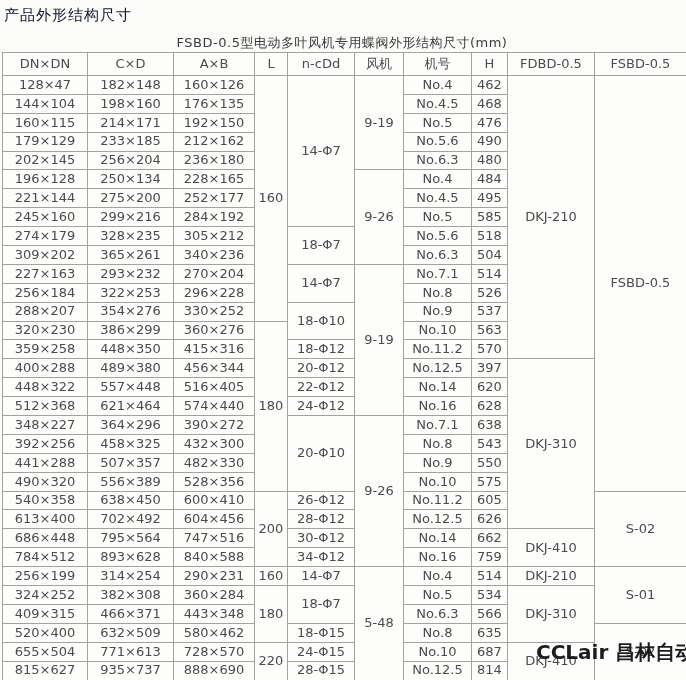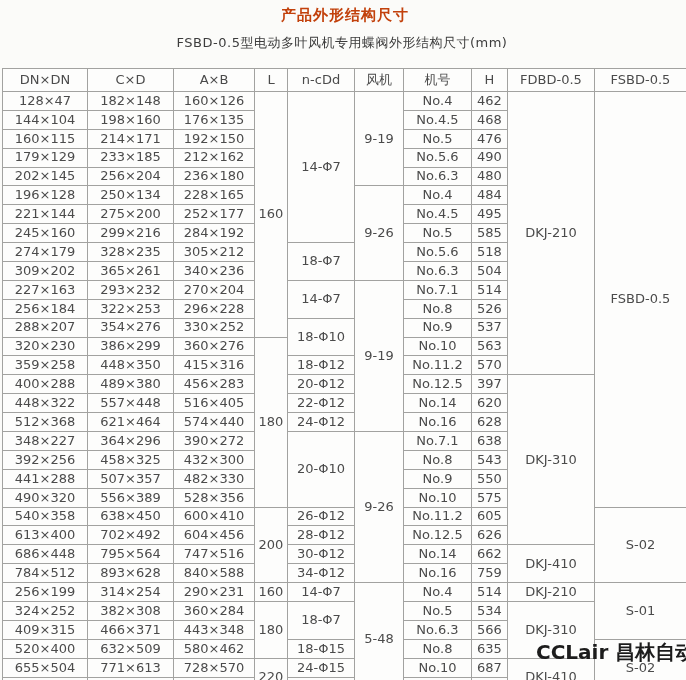--- a/index.html
+++ b/index.html
@@ -3,26 +3,26 @@
 <meta charset="utf-8">
 <style>
   html,body{margin:0;padding:0;}
   body{
     width:686px;height:680px;overflow:hidden;position:relative;
     background:#fbfbf9;
     font-family:"DejaVu Sans","Liberation Sans",sans-serif;
     -webkit-font-smoothing:antialiased;
   }
   .page-title{
-    font-size:15px;font-weight:700;color:#c2410c;
-    margin:6px 0 0 4px;letter-spacing:1px;text-align:center;
+    font-size:15px;font-weight:400;color:#0f172a;
+    margin:6px 0 0 4px;letter-spacing:1px;
   }
   .caption{
     width:684px;text-align:center;font-size:13px;color:#3c3c3c;
-    margin-top:9px;margin-bottom:16px;letter-spacing:0.5px;
+    margin-top:9px;margin-bottom:0;letter-spacing:0.5px;
   }
   table.spec{
     border-collapse:collapse;table-layout:fixed;
     margin-left:2px;width:684px;
   }
   .spec th,.spec td{
     border:1px solid #a2a2a0;
     padding:0;text-align:center;vertical-align:middle;
     font-size:13px;font-weight:400;color:#4b4b4b;
     line-height:1.1;overflow:hidden;white-space:nowrap;
@@ -187,21 +187,21 @@
         <td>359×258</td>
         <td>448×350</td>
         <td>415×316</td>
         <td rowspan="1">18-Φ12</td>
         <td>No.11.2</td>
         <td>570</td>
       </tr>
       <tr>
         <td>400×288</td>
         <td>489×380</td>
-        <td>456×283</td>
+        <td>456×344</td>
         <td rowspan="1">20-Φ12</td>
         <td>No.12.5</td>
         <td>397</td>
         <td rowspan="9">DKJ-310</td>
       </tr>
       <tr>
         <td>448×322</td>
         <td>557×448</td>
         <td>516×405</td>
         <td rowspan="1">22-Φ12</td>

